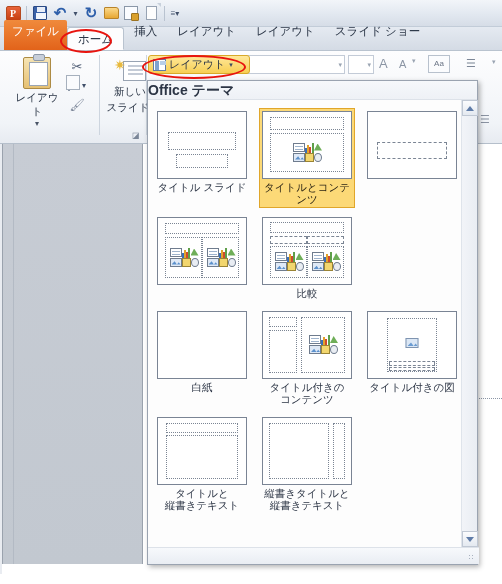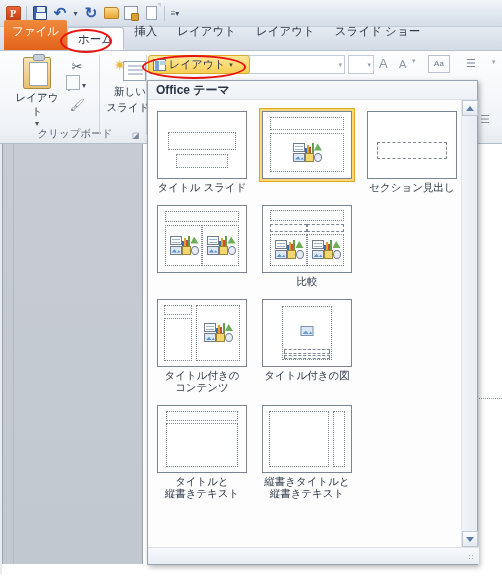--- a/index.html
+++ b/index.html
@@ -144,22 +144,22 @@
   .canvas-ph{position:absolute;border:1px dotted #8c96a6;}
 
   
   .dropdown{
     position:absolute; left:147px; top:80px; width:331px; height:485px;
     background:#fdfdfd; border:1px solid #9aa3b0;
     box-shadow:2px 2px 5px rgba(0,0,0,.30);
     z-index:20;
   }
   .dd-title{
-    height:19px;line-height:19px;padding-left:8px;
-    font-size:12px;font-weight:bold;color:#2c3545;
+    height:19px;line-height:19px;
+    font-size:14px;font-weight:bold;color:#2c3545;
     background:linear-gradient(180deg,#f6f8fb,#eef1f6);
     border-bottom:1px solid #dde2e9;
   }
   .gallery{position:absolute;left:0;top:23px;width:314px;height:447px;padding:4px 0 0 6px;}
   .grow{display:flex;gap:9px;margin-bottom:6px;}
   .cell{width:96px;}
   .cell.sel .thumb-wrap{background:#fcd977;border:1px solid #e0a62a;}
   .thumb-wrap{padding:2px;border:1px solid transparent;}
   .thumb{width:90px;height:68px;background:#fff;border:1px solid #7a8494;position:relative;}
   .ph{position:absolute;border:1px dotted #7b8594;}
@@ -268,21 +268,20 @@
     <div class="mini-btn">
       <span style="position:relative;display:inline-block;width:14px;height:15px">
         <span class="copy-ico"></span>
       </span>
       <span class="tiny-dd">▾</span>
     </div>
     <div class="mini-btn">
         <span class="brush-ico">🖌</span>
       </div>
   </div>
-  <div class="grp-label" style="left:0;width:150px">クリップボード</div>
   <div style="position:absolute;left:132px;bottom:3px;font-size:8px;color:#7b8698">◪</div>
   <div class="grp-div" style="left:99px"></div>
   <div class="grp-div" style="left:146px"></div>
 
   <div class="newslide">
     <div class="ns-img">
         <span class="star">✷</span>
       </div>
     <div class="paste-lbl">新しい</div>
     <div class="paste-lbl" style="display:inline-block">スライド</div><span style="font-size:8px;color:#4a5567">▾</span>
@@ -349,28 +348,28 @@
                     <b style="left:4.4px;height:6px;background:#cf4b2c"></b>
                     <b style="left:6.6000000000000005px;height:10px;background:#5f9f4a"></b>
                   </i>
                   <i class="c-art"></i>
       <i class="c-img"></i>
                   <i class="c-clip"></i>
                   <i class="c-med"></i>
                 </span>
               </span>
             </div>
+         <div class="caption">タイトルとコンテンツ</div>
        </div>
         </div>
         <div class="cell">
           <div class="thumb-wrap">
          <div class="thumb">
               <span class="ph thick" style="left:9px;top:30px;right:9px;height:17px"></span>
             </div>
-         <div class="caption">セクション見出し</div>
        </div>
         </div>
       </div>
       <div class="grow">
         <div class="cell">
           <div class="thumb-wrap">
          <div class="thumb">
               <span class="ph" style="left:7px;top:5px;right:7px;height:11px"></span>
               <span class="ph" style="left:7px;top:19px;width:37px;bottom:6px">
                 <span class="cicon">
@@ -442,20 +441,26 @@
                 </span>
               </span>
             </div>
          <div class="caption">比較</div>
        </div>
         </div>
       </div>
       <div class="grow">
         <div class="cell">
           <div class="thumb-wrap">
+         <div class="thumb"></div>
+         <div class="caption">白紙</div>
+       </div>
+        </div>
+        <div class="cell">
+          <div class="thumb-wrap">
          <div class="thumb">
               <span class="ph" style="left:6px;top:5px;width:28px;height:10px"></span>
               <span class="ph" style="left:6px;top:18px;width:28px;bottom:5px"></span>
               <span class="ph" style="left:38px;top:5px;right:6px;bottom:5px">
                 <span class="cicon">
       <i class="c-tbl"></i>
                   <i class="c-bars">
                     <b style="left:0px;height:5px;background:#3a6fb5"></b>
                     <b style="left:2.2px;height:8px;background:#e2a32c"></b>
                     <b style="left:4.4px;height:6px;background:#cf4b2c"></b>

